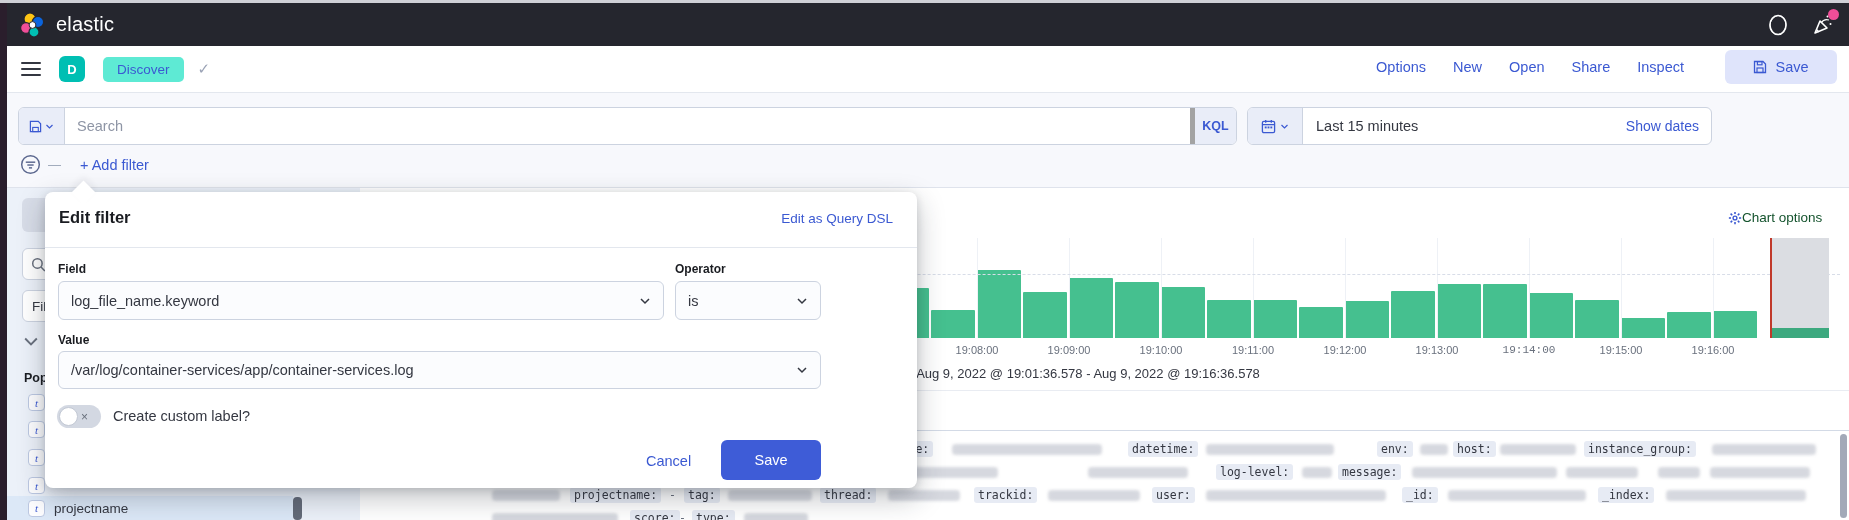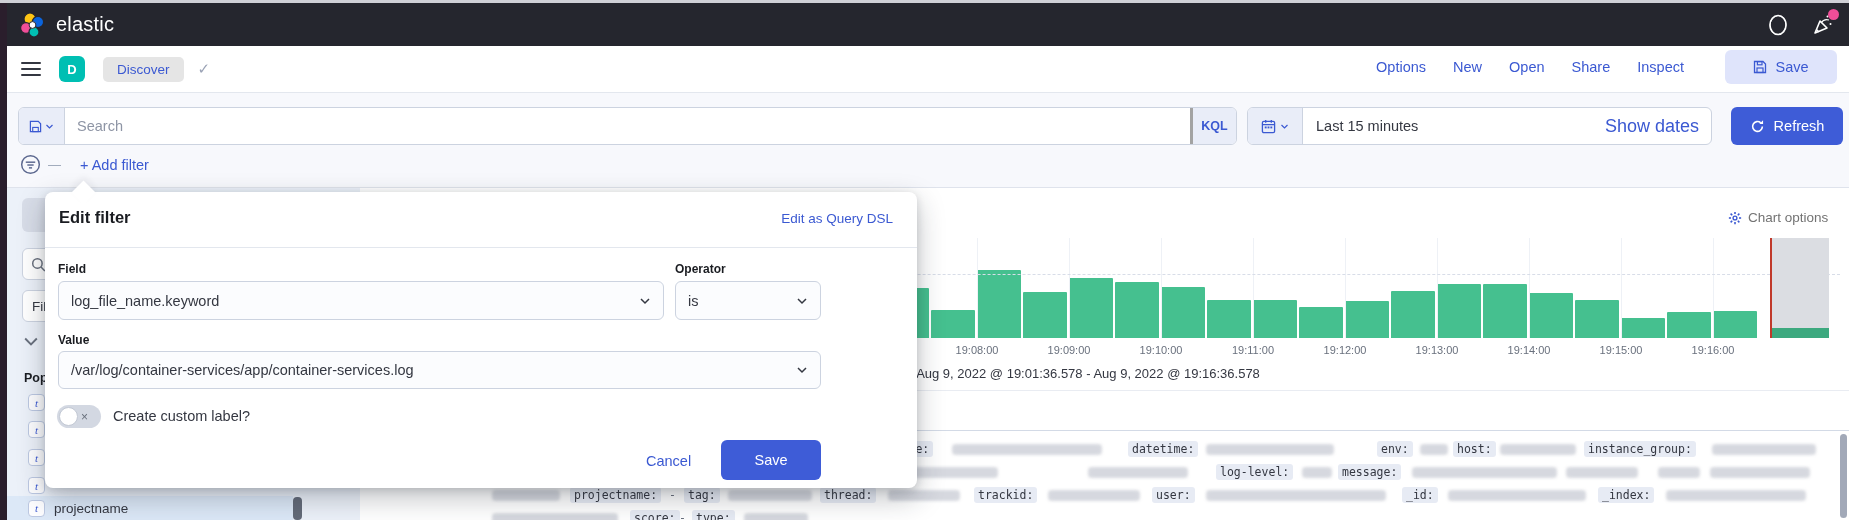--- a/index.html
+++ b/index.html
@@ -18,54 +18,54 @@
   .hdr-search { position:absolute; left:736px; top:9px; width:405px; height:28px; border:1px solid #5a5d68; border-radius:6px; display:flex; align-items:center; gap:8px; padding:0 10px; color:#9198a6; }
   .hdr-search span { font-size:14.5px; }
   .hdr-icons { position:absolute; right:14px; top:10px; display:flex; gap:22px; align-items:center; }
   .pink-dot { position:absolute; right:-4px; top:-4px; width:11px; height:11px; border-radius:50%; background:#f04e98; }
 
   
   .nav { left:7px; top:46px; width:1842px; height:47px; background:#fff; border-bottom:1px solid #e3e7ee; display:flex; align-items:center; }
   .burger { width:20px; height:14px; display:flex; flex-direction:column; justify-content:space-between; margin-left:14px; cursor:pointer; }
   .burger i { display:block; height:2px; background:#343741; border-radius:1px; }
   .dbadge { width:26px; height:26px; border-radius:6px; background:#00bfb3; color:#fff; font-weight:700; font-size:13px; display:flex; align-items:center; justify-content:center; margin-left:18px; }
-  .crumb { margin-left:18px; background:#e5e5e5; color:#3b59d2; font-size:13.5px; padding:5px 14px; border-radius:5px; }
+  .crumb { margin-left:18px; background:#5eead4; color:#3b59d2; font-size:13.5px; padding:5px 14px; border-radius:5px; }
   .crumb-check { margin-left:14px; color:#9aa2b5; font-size:15px; }
   .nav-right { position:absolute; right:12px; top:46px; height:41px; display:flex; align-items:center; gap:27px; }
   .nav-link { color:#3b59d2; font-size:14.5px; cursor:pointer; }
   .btn-save-top { margin-left:14px; width:112px; height:34px; background:#dfe4fb; border-radius:6px; color:#3b59d2; font-size:14.5px; display:flex; align-items:center; justify-content:center; gap:8px; cursor:pointer; }
 
   
   .qrow { left:7px; top:93px; width:1842px; height:95px; background:#f7f8fc; border-bottom:1px solid #dfe3ec; }
   .qsearch { position:absolute; left:11px; top:14px; width:1219px; height:38px; background:#fff; border:1px solid #ccd3e0; border-radius:6px; display:flex; align-items:stretch; overflow:hidden; }
   .qsave-seg { width:46px; background:#e9edf8; border-right:1px solid #ccd3e0; display:flex; align-items:center; justify-content:center; gap:3px; cursor:pointer; }
   .qinput { flex:1; display:flex; align-items:center; padding:0 12px; color:#8e95a5; font-size:14.5px; }
-  .kql { width:46px; background:#e9edf8; border-left:3px solid #a3a3a3; display:flex; align-items:center; justify-content:center; color:#3b59d2; font-weight:700; font-size:12.5px; cursor:pointer; }
+  .kql { width:46px; background:#e9edf8; border-left:5px solid #a3a3a3; display:flex; align-items:center; justify-content:center; color:#3b59d2; font-weight:700; font-size:12.5px; cursor:pointer; }
   .dpick { position:absolute; left:1240px; top:14px; width:465px; height:38px; background:#fff; border:1px solid #ccd3e0; border-radius:6px; display:flex; align-items:stretch; overflow:hidden; }
   .dcal-seg { width:55px; background:#e9edf8; border-right:1px solid #ccd3e0; display:flex; align-items:center; justify-content:center; gap:4px; cursor:pointer; }
   .dtext { flex:1; display:flex; align-items:center; padding:0 13px; color:#343741; font-size:14.5px; }
-  .showdates { display:flex; align-items:center; padding:0 12px; color:#3b59d2; font-size:18px; cursor:pointer; }
+  .showdates { display:flex; align-items:center; padding:0 12px; color:#3b59d2; font-size:14px; cursor:pointer; }
   .btn-refresh { position:absolute; left:1724px; top:14px; width:112px; height:38px; background:#3e5cd7; border-radius:6px; color:#fff; font-size:14.5px; display:flex; align-items:center; justify-content:center; gap:9px; cursor:pointer; }
   .frow { position:absolute; left:13px; top:61px; display:flex; align-items:center; gap:7px; }
   .addfilter { color:#3b59d2; font-size:14.5px; cursor:pointer; margin-left:12px; }
   .dash-sep { color:#98a2b5; font-size:13px; }
 
   
   .sidebar { left:7px; top:188px; width:353px; height:332px; background:#ecf1f9; }
   .sb-grey-btn { left:15px; top:10px; width:260px; height:34px; background:#d8dde8; border-radius:6px; }
   .sb-search { left:15px; top:60px; width:270px; height:32px; background:#fff; border:1px solid #ccd3e0; border-radius:6px; display:flex; align-items:center; padding:0 8px; }
   .sb-filt { left:15px; top:102px; width:270px; height:32px; background:#fff; border:1px solid #ccd3e0; border-radius:6px; display:flex; align-items:center; padding:0 9px; color:#343741; font-size:13.5px; }
   .sb-pop { left:17px; top:183px; font-weight:700; font-size:12.5px; color:#1a1c21; }
   .tbadge { width:17px; height:17px; border:1px solid #bcc8e2; background:#fdfdff; border-radius:4px; color:#3b59d2; font-size:11px; font-style:italic; font-family:"Liberation Serif",serif; display:flex; align-items:center; justify-content:center; }
   .sb-field-row { left:0px; top:308px; width:286px; height:24px; background:#dce8f7; display:flex; align-items:center; gap:9px; padding-left:21px; color:#343741; font-size:13.5px; cursor:pointer; }
   .sb-scroll { left:286px; top:309px; width:9px; height:23px; background:#636a78; border-radius:4px; }
 
   
   .main { left:360px; top:188px; width:1489px; height:332px; background:#fff; }
-  .chart-options { position:absolute; left:1728px; top:210px; display:flex; align-items:center; gap:6px; color:#737373; font-size:13.5px; cursor:pointer; }
+  .chart-options { position:absolute; left:1728px; top:210px; display:flex; align-items:center; gap:0; color:#14532d; font-size:13.5px; cursor:pointer; }
   .vgrid { position:absolute; top:238px; width:1px; height:100px; background:#eef1f6; }
   .hgrid { position:absolute; left:368px; top:274px; width:1472px; height:0; border-top:1px dashed #d8dde8; }
   .bar { position:absolute; background:#45c08f; border-radius:1px 1px 0 0; }
   .partial-zone { left:1771px; top:238px; width:58px; height:100px; background:#dbdde2; }
   .now-line { left:1770px; top:238px; width:2px; height:100px; background:#c0392b; }
   .partial-bar { left:1772px; top:328px; width:57px; height:10px; background:#3da97f; }
   .tick { position:absolute; top:344px; transform:translateX(-50%); color:#69707d; font-size:11px; }
   .chart-range { position:absolute; left:368px; top:366px; width:1440px; text-align:center; color:#343741; font-size:13px; }
   .div1 { left:360px; top:390px; width:1489px; height:1px; background:#e9ecf2; }
   .div2 { left:360px; top:430px; width:1489px; height:1px; background:#d3dae6; }
@@ -182,27 +182,20 @@
           <rect x="4" y="8" width="2" height="2" fill="#3b59d2"></rect>
           <rect x="7" y="8" width="2" height="2" fill="#3b59d2"></rect>
           <rect x="10" y="8" width="2" height="2" fill="#3b59d2"></rect>
         </svg>
         <svg width="9" height="9" viewBox="0 0 12 12">
           <path d="M2 4 l4 4 4-4" fill="none" stroke="#3b59d2" stroke-width="1.6"></path>
         </svg>
       </div>
       <div class="dtext">Last 15 minutes</div>
       <div class="showdates">Show dates</div>
-    </div>
-    <div class="btn-refresh">
-      <svg width="15" height="15" viewBox="0 0 16 16">
-        <path d="M13.2 8 a5.2 5.2 0 1 1 -1.7 -3.9" fill="none" stroke="#fff" stroke-width="1.7"></path>
-        <path d="M13.9 1.2 v4 h-4 z" fill="#fff"></path>
-      </svg>
-      <span>Refresh</span>
     </div>
     <div class="frow">
       <svg width="21" height="21" viewBox="0 0 20 20">
         <circle cx="10" cy="10" r="8.4" fill="none" stroke="#5c688f" stroke-width="1.4"></circle>
         <line x1="5.5" y1="7.8" x2="14.5" y2="7.8" stroke="#5c688f" stroke-width="1.4"></line>
         <line x1="7" y1="10.5" x2="13" y2="10.5" stroke="#5c688f" stroke-width="1.4"></line>
         <line x1="8.5" y1="13.2" x2="11.5" y2="13.2" stroke="#5c688f" stroke-width="1.4"></line>
       </svg>
       <span class="dash-sep">—</span>
       <span class="addfilter">+ Add filter</span>
@@ -293,21 +286,21 @@
       <div class="tick" style="left: 1069px;">19:09:00</div>
       <div class="vgrid" style="left: 1161px;"></div>
       <div class="tick" style="left: 1161px;">19:10:00</div>
       <div class="vgrid" style="left: 1253px;"></div>
       <div class="tick" style="left: 1253px;">19:11:00</div>
       <div class="vgrid" style="left: 1345px;"></div>
       <div class="tick" style="left: 1345px;">19:12:00</div>
       <div class="vgrid" style="left: 1437px;"></div>
       <div class="tick" style="left: 1437px;">19:13:00</div>
       <div class="vgrid" style="left: 1529px;"></div>
-      <div class="tick" style="left: 1529px;">19:14:00</div>
+      <div class="tick" style="left: 1529px; font-family: Liberation Mono, monospace;">19:14:00</div>
       <div class="vgrid" style="left: 1621px;"></div>
       <div class="tick" style="left: 1621px;">19:15:00</div>
       <div class="vgrid" style="left: 1713px;"></div>
       <div class="tick" style="left: 1713px;">19:16:00</div>
     </div>
   <div class="abs hgrid"></div>
   <div class="abs partial-zone"></div>
   <div class="abs now-line"></div>
   <div class="abs partial-bar"></div>
   <div class="abs chart-range">Aug 9, 2022 @ 19:01:36.578 - Aug 9, 2022 @ 19:16:36.578</div>

